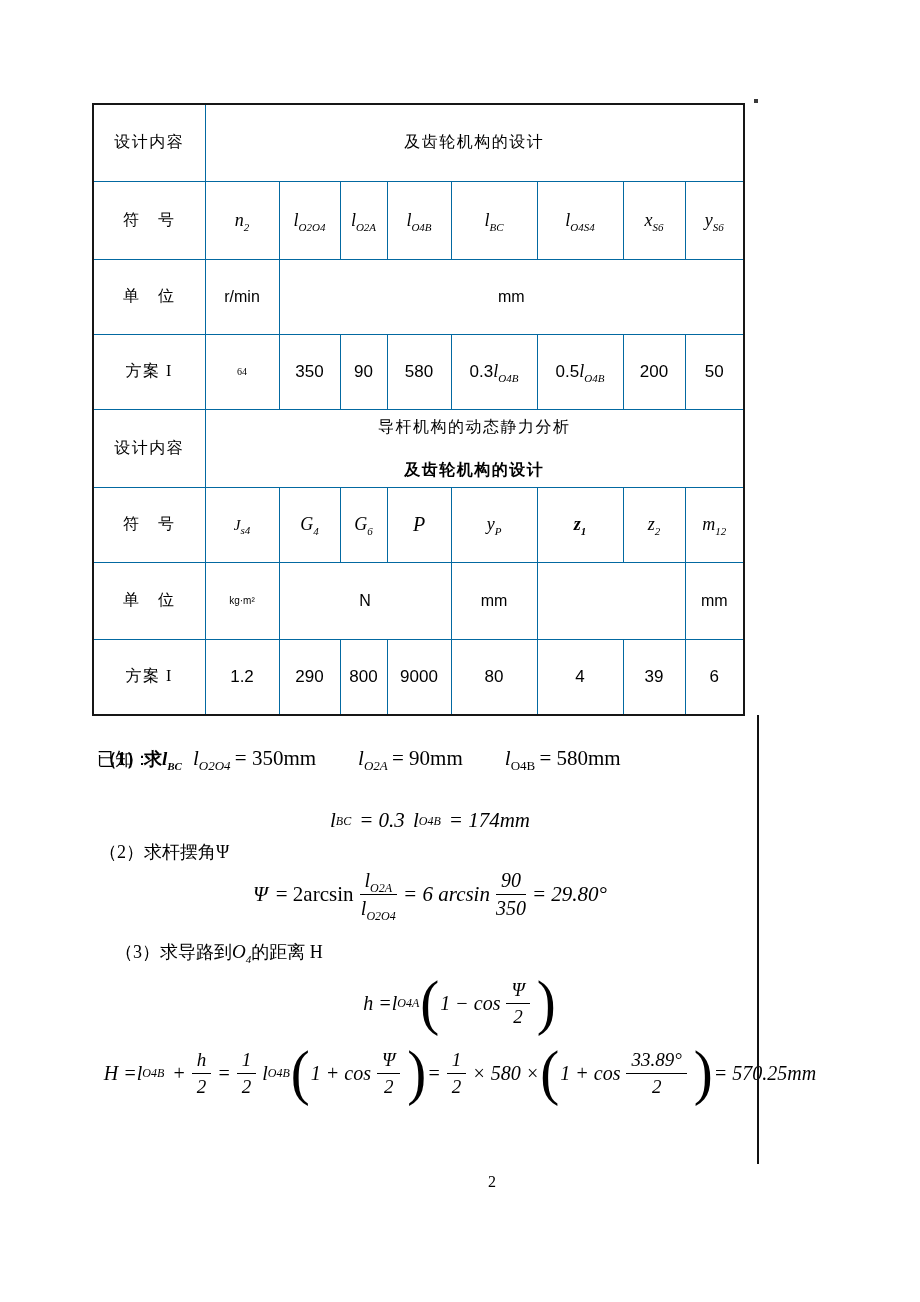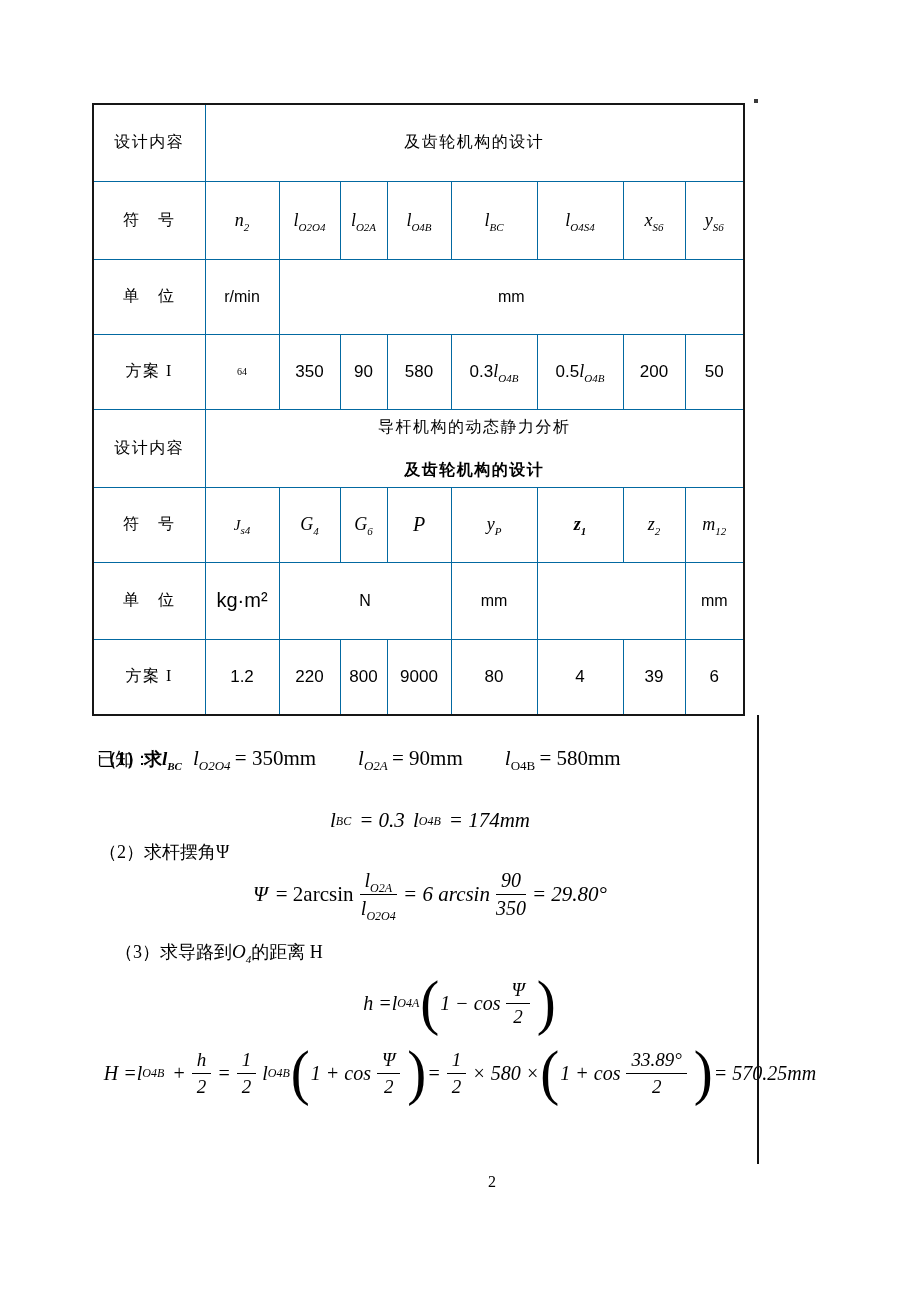--- a/index.html
+++ b/index.html
@@ -119,31 +119,31 @@
       <td><span class="sym"><span>G</span><sub>6</sub></span></td>
       <td><span class="sym" style="font-size:20px"><span>P</span><sub></sub></span></td>
       <td><span class="sym"><span>y</span><sub>P</sub></span></td>
       <td><span class="sym bold"><span>z</span><sub>1</sub></span></td>
       <td><span class="sym"><span>z</span><sub>2</sub></span></td>
       <td><span class="sym"><span>m</span><sub>12</sub></span></td>
     </tr>
 
     <tr style="height:77px">
       <td class="cn">单　位</td>
-      <td class="unit" style="font-size:20px">kg·m²</td>
+      <td class="unit" style="font-size:10px">kg·m²</td>
       <td class="unit" colspan="3">N</td>
       <td class="unit">mm</td>
       <td class="unit" colspan="2"></td>
       <td class="unit">mm</td>
     </tr>
 
     <tr style="height:76px">
       <td class="cn">方案 I</td>
       <td class="val">1.2</td>
-      <td class="val">220</td>
+      <td class="val">290</td>
       <td class="val">800</td>
       <td class="val">9000</td>
       <td class="val">80</td>
       <td class="val">4</td>
       <td class="val">39</td>
       <td class="val">6</td>
     </tr>
   </tbody>
     </table>
 

